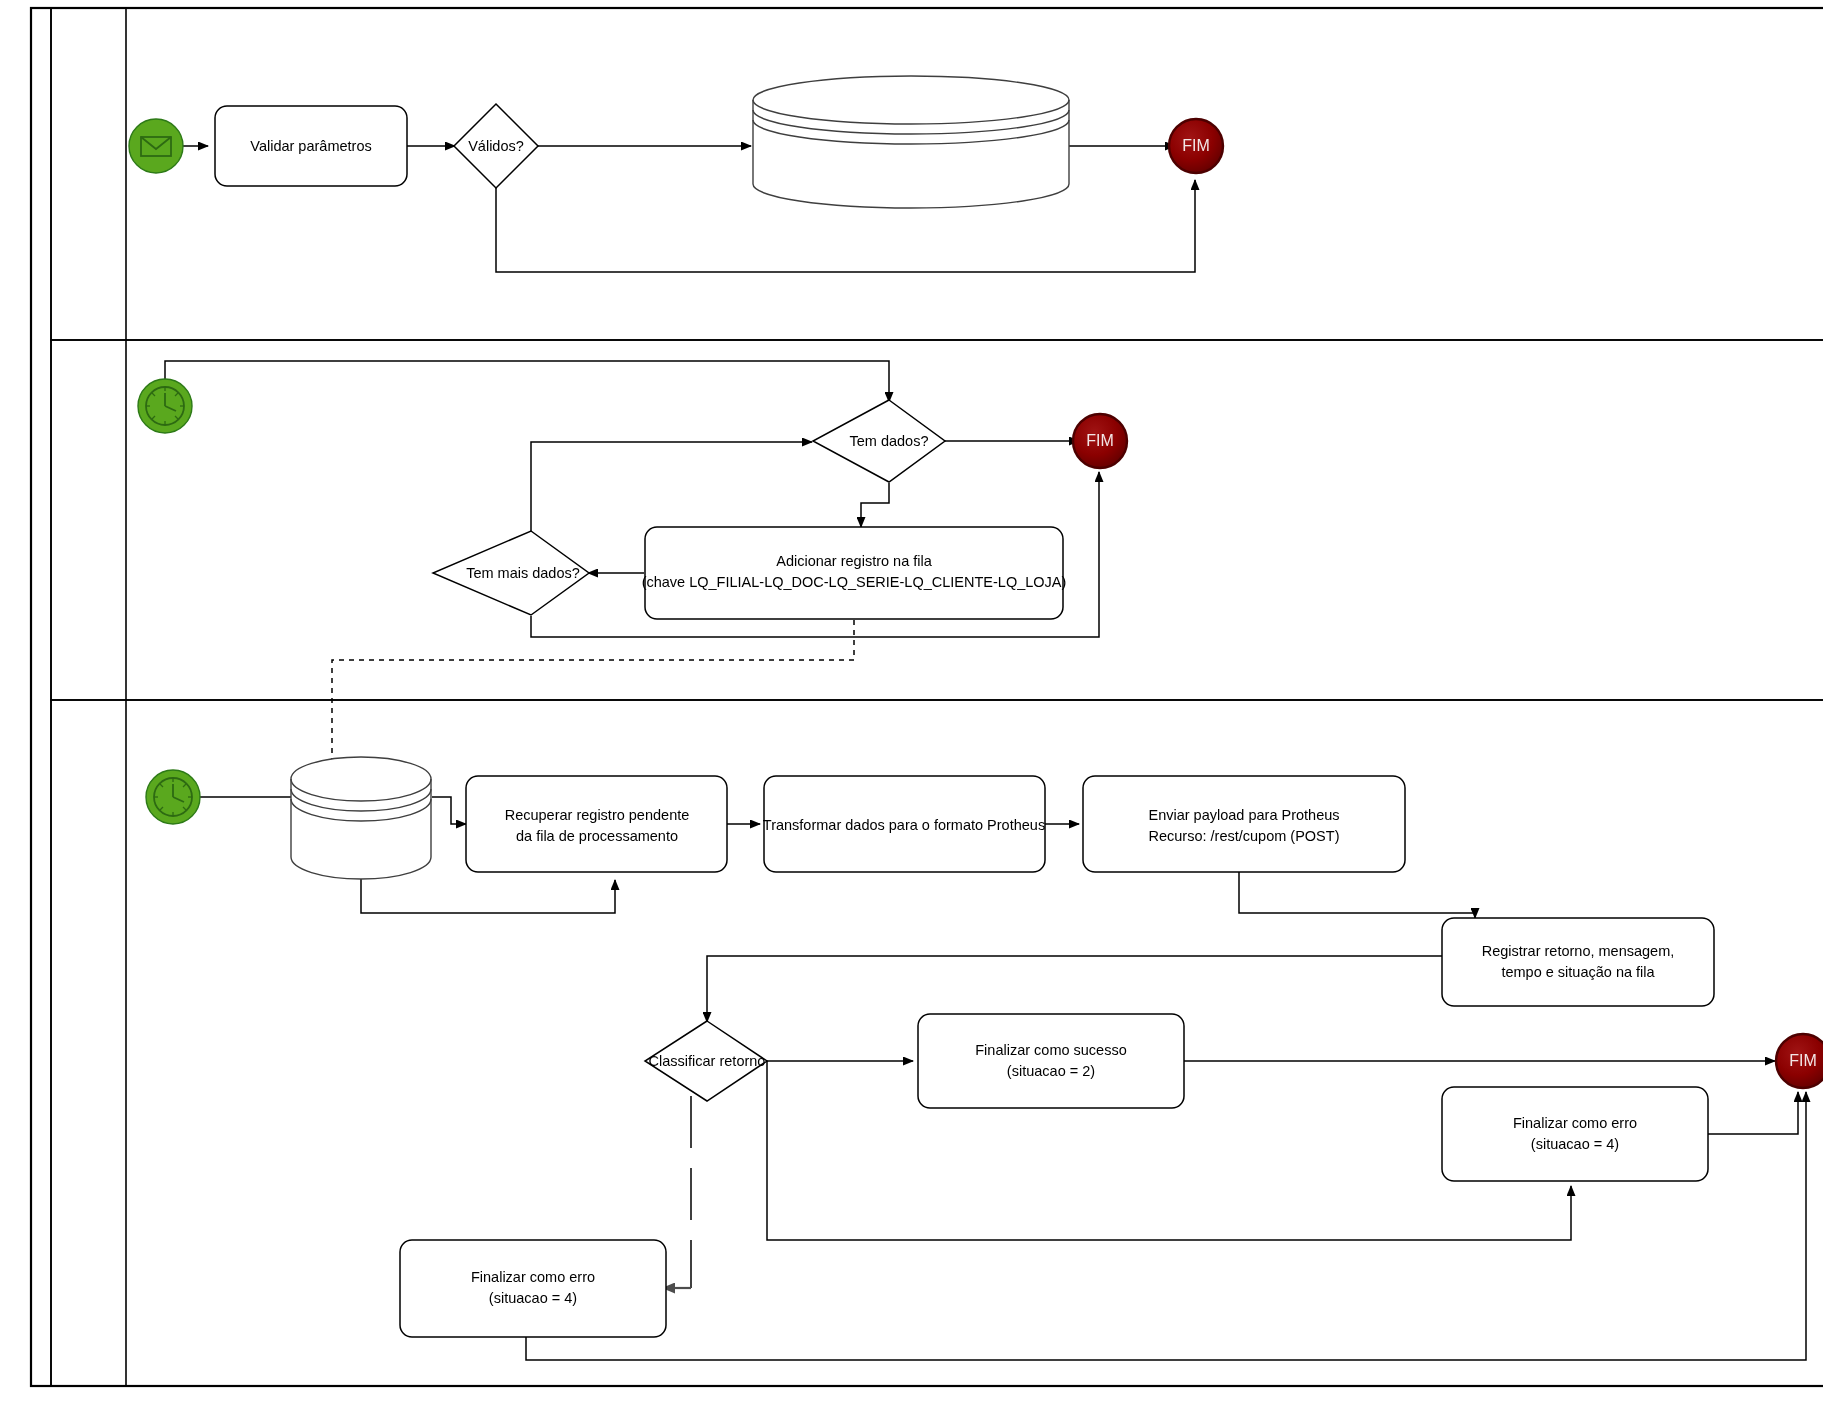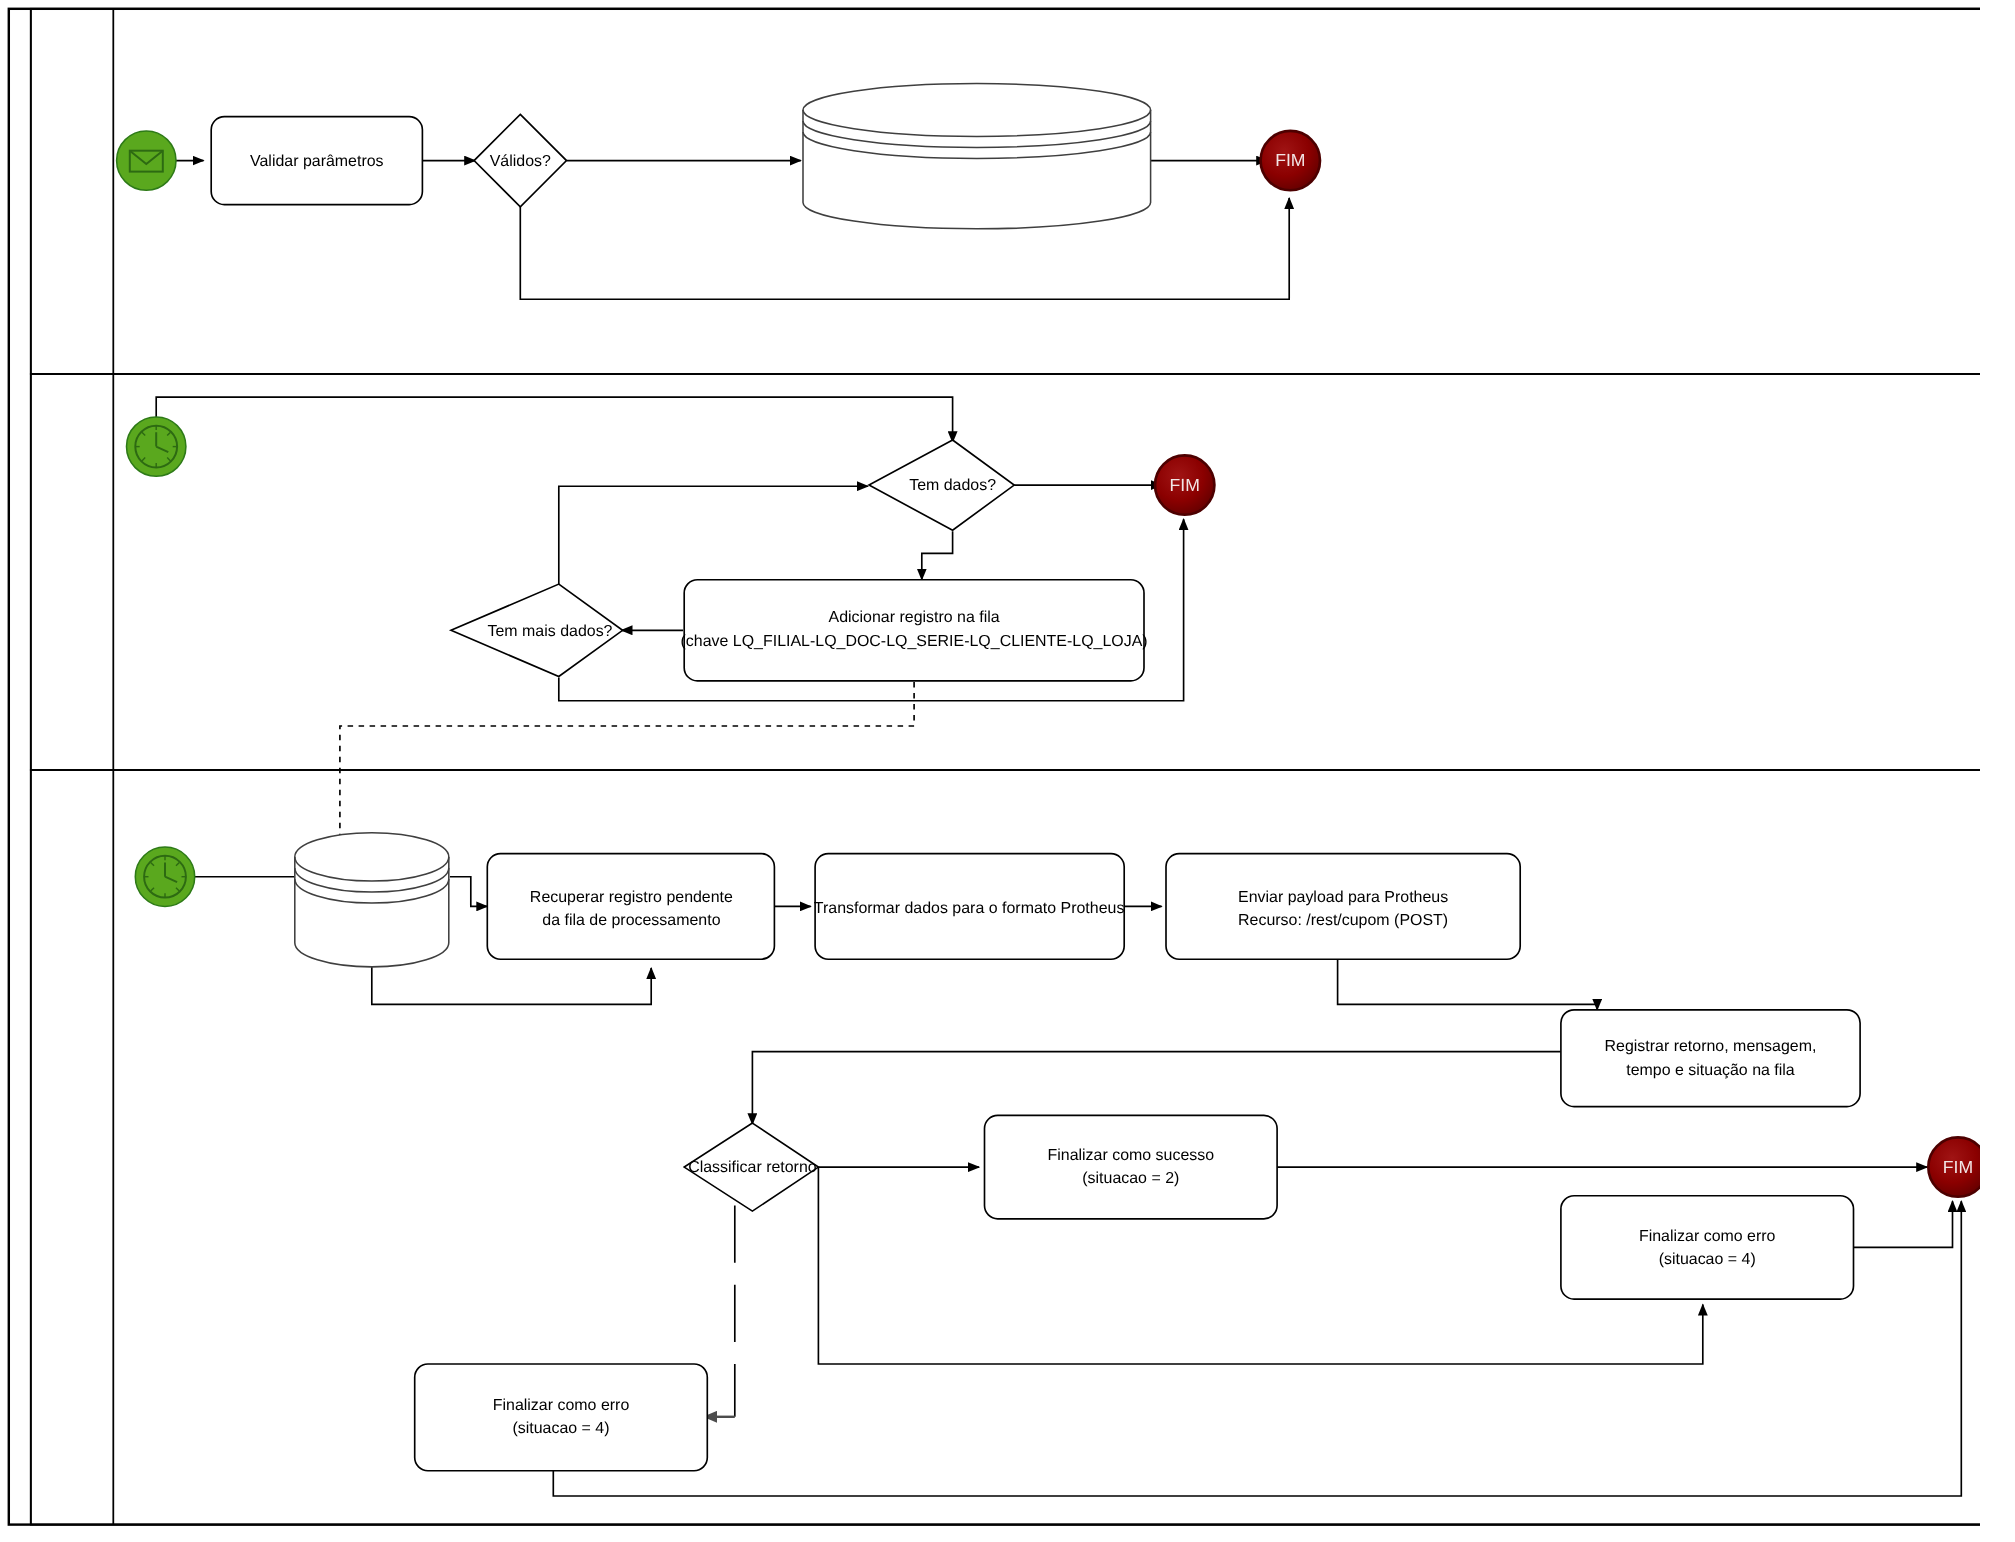--- a/index.html
+++ b/index.html
@@ -9,20 +9,21 @@
   }
   body {
     font-family: "Liberation Sans", sans-serif;
   }
   #canvas {
     position: relative;
     width: 1800px;
     height: 1402px;
     background: #ffffff;
     overflow: hidden;
+    margin-left: 23px;
   }
   svg { display: block; }
   .lane-rect {
     fill: none;
     stroke: #000000;
     stroke-width: 1.6;
   }
   .pool-outer {
     fill: none;
     stroke: #000000;

